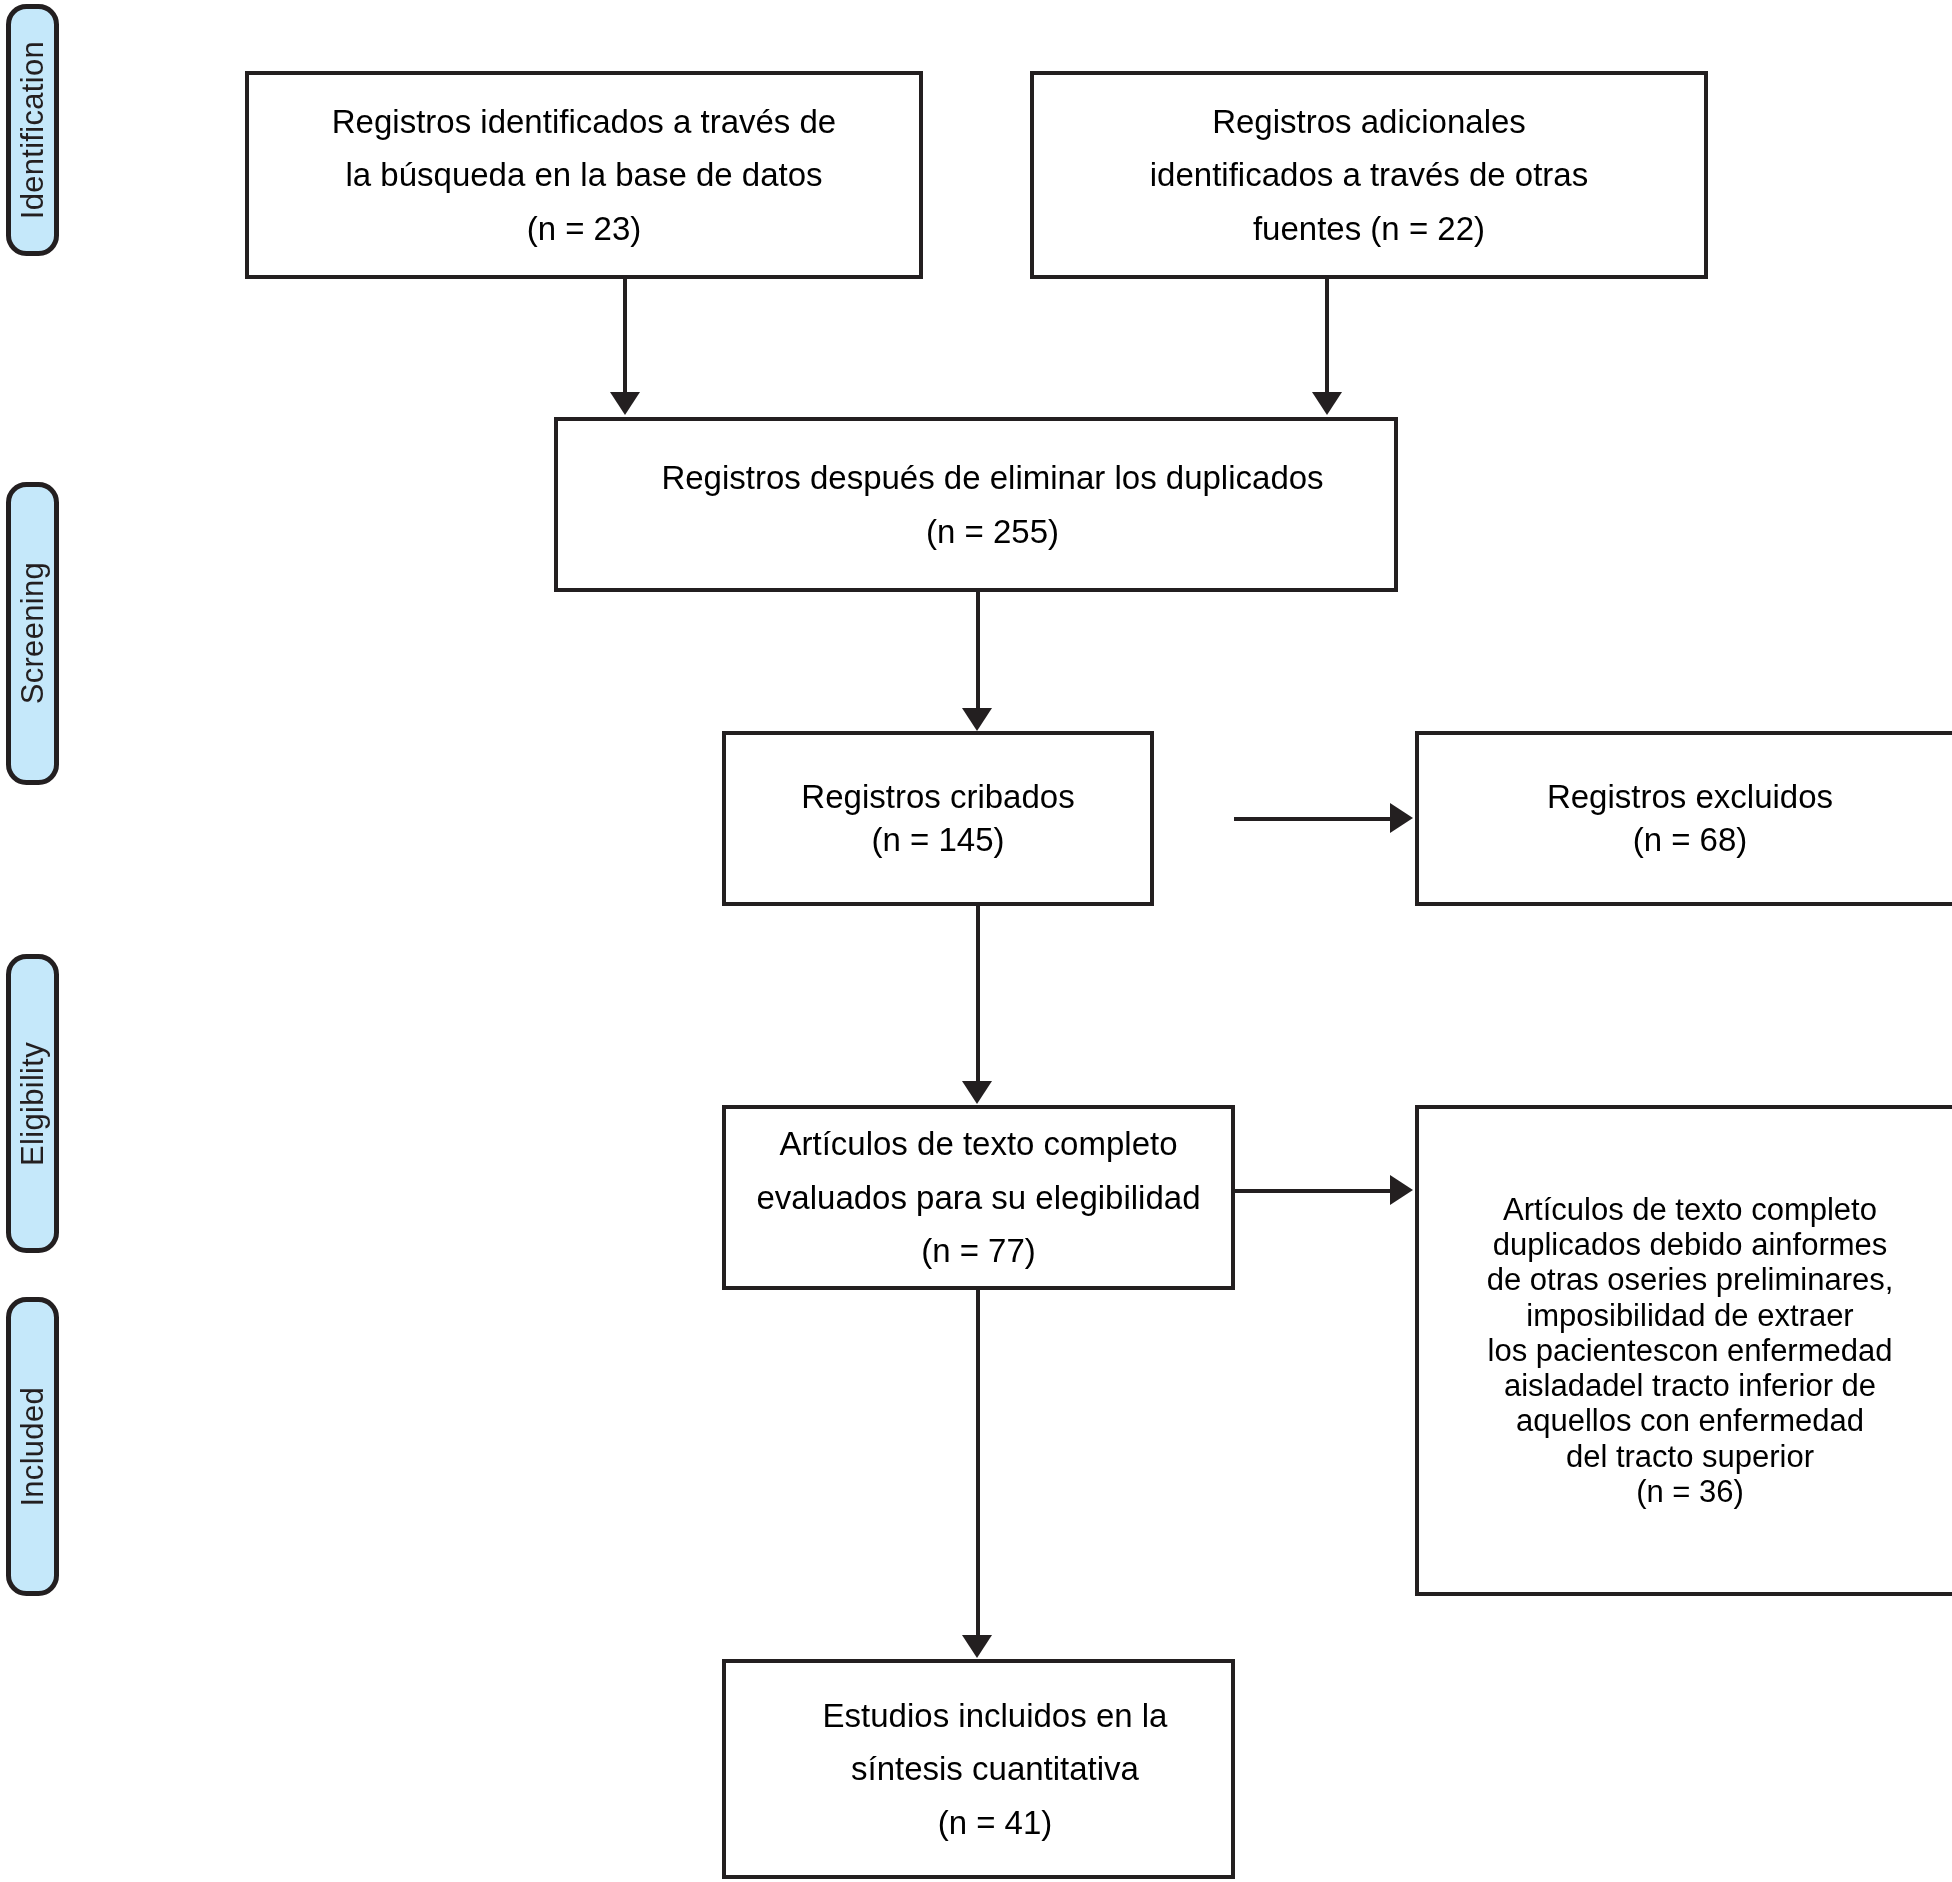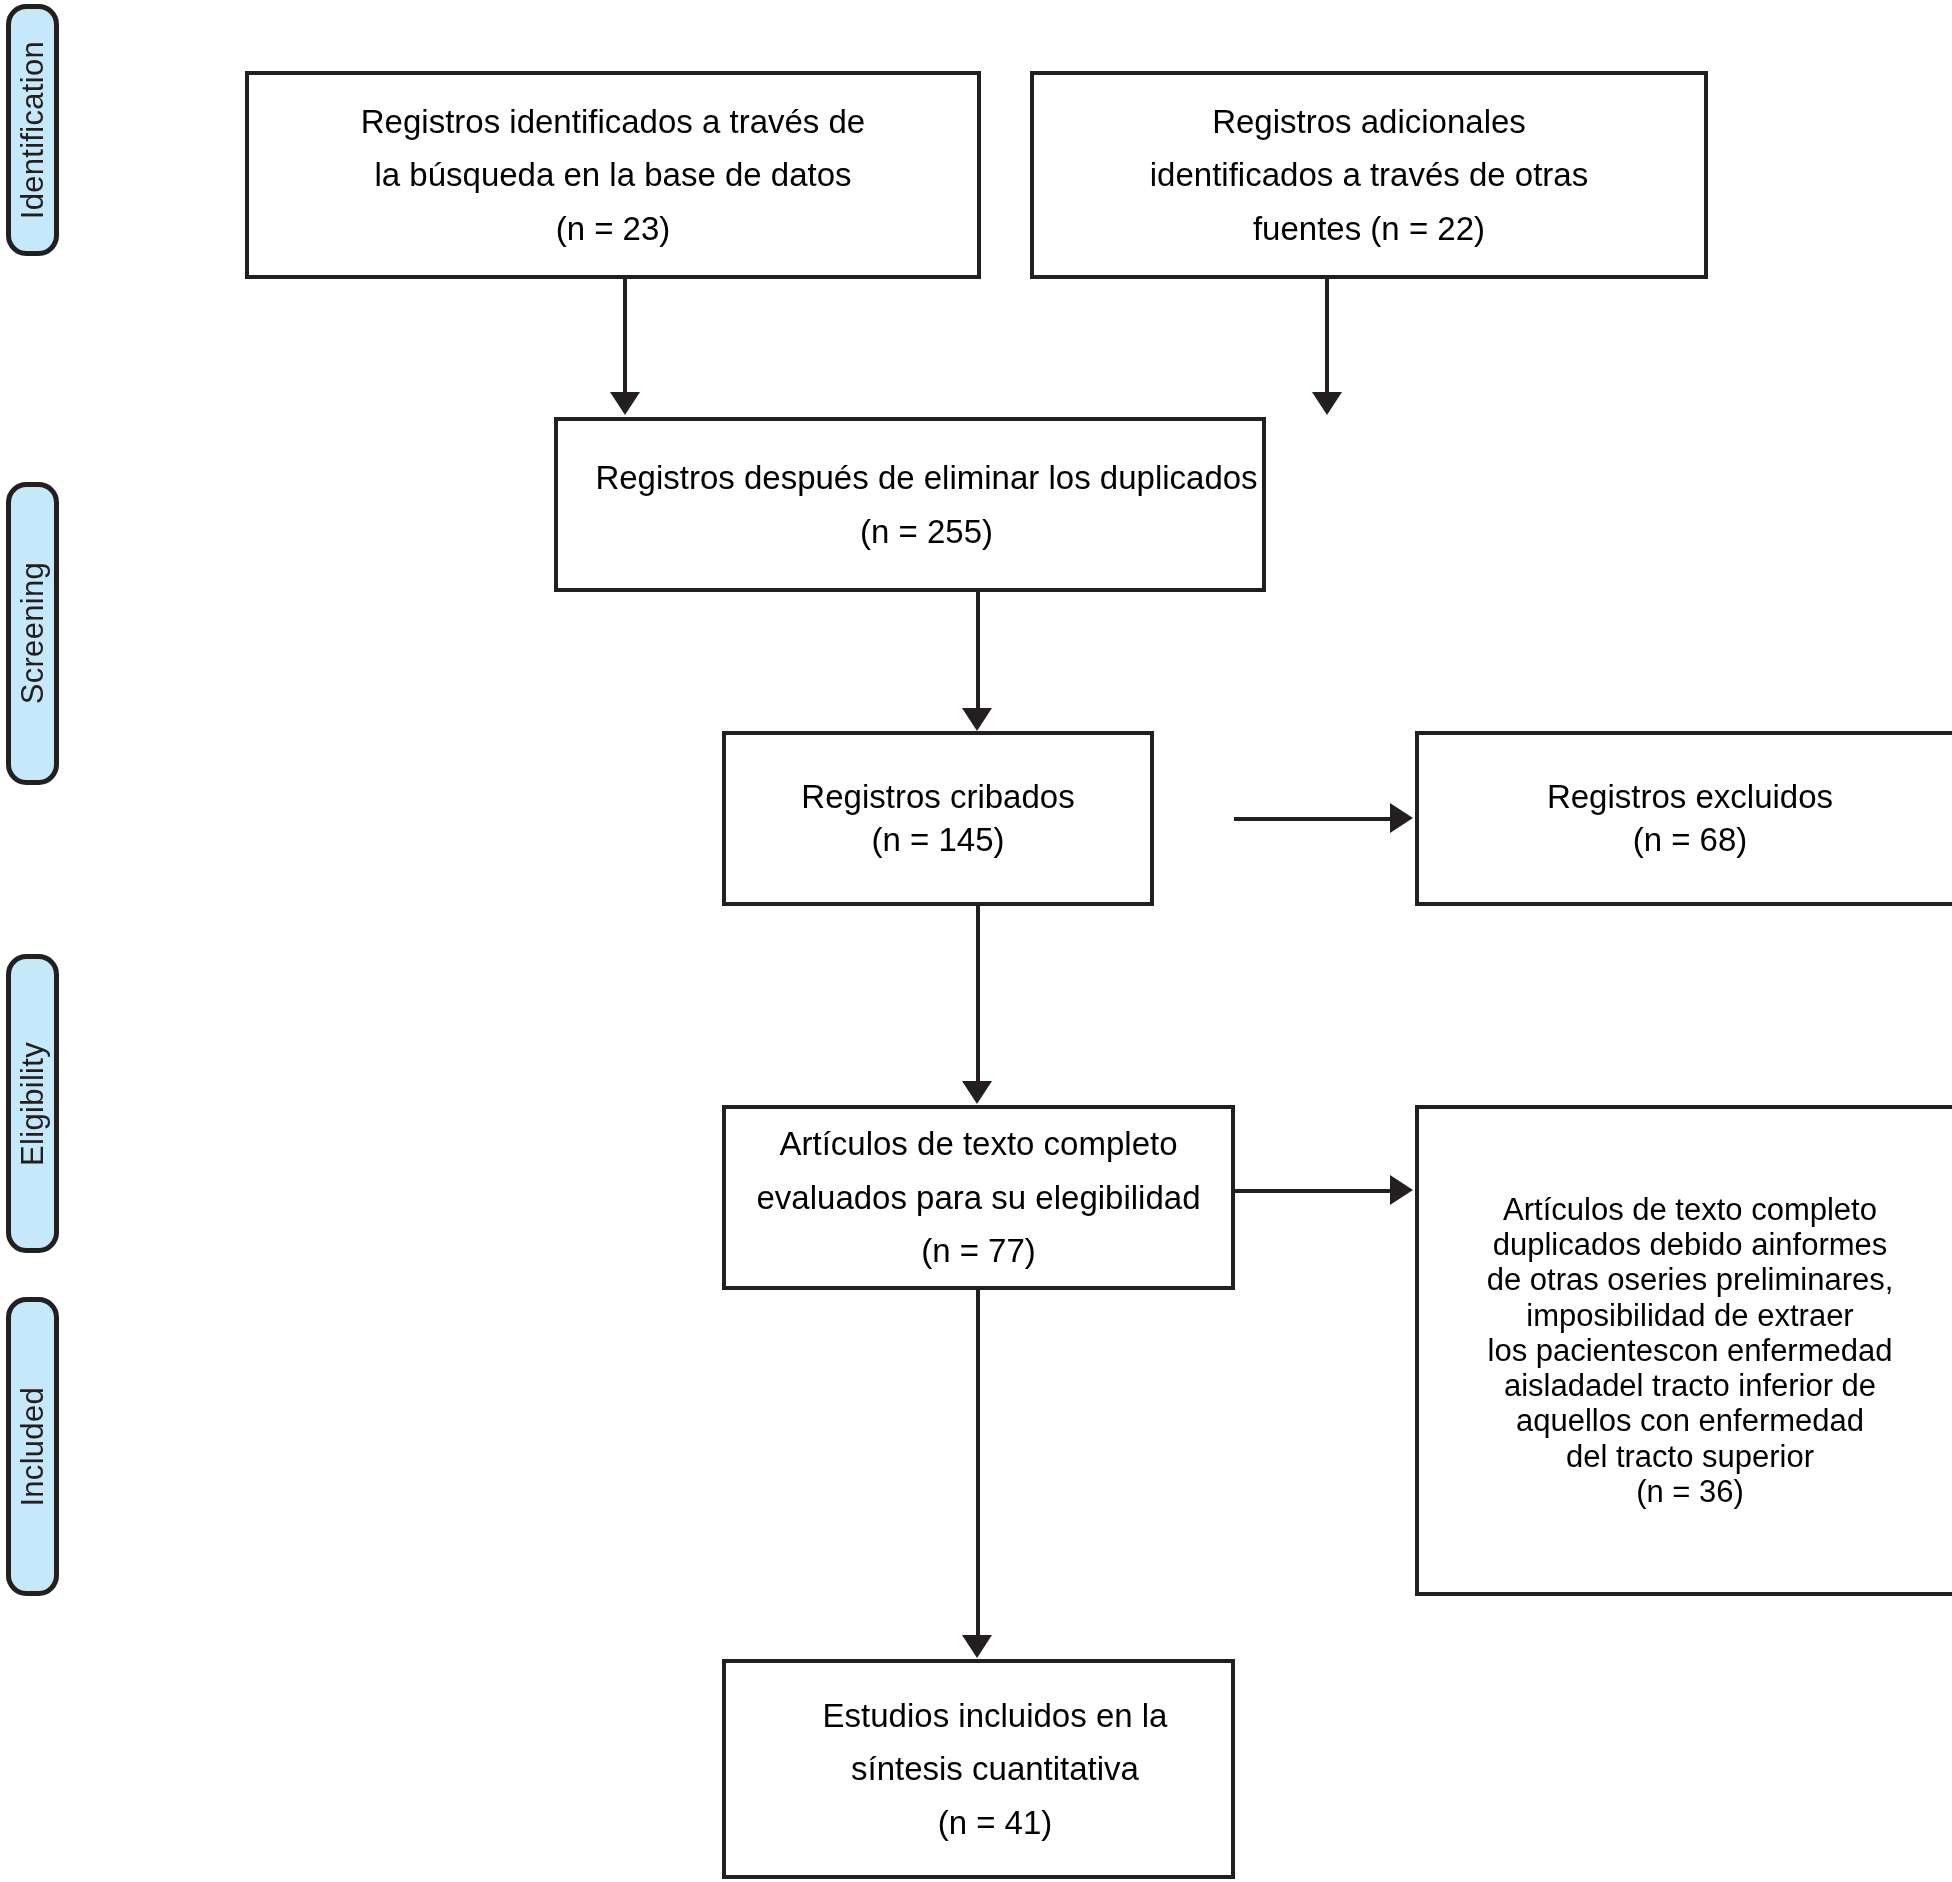--- a/index.html
+++ b/index.html
@@ -102,39 +102,39 @@
   </div>
 
   <div class="stage-label" style="left:6.3px; top:954px; width:53px; height:299px;">
     <span>Eligibility</span>
   </div>
 
   <div class="stage-label" style="left:6.3px; top:1297px; width:53px; height:299px;">
     <span>Included</span>
   </div>
 
-  <div class="flow-box lh-loose fs-42" style="left:245px; top:71px; width:736px; height:208px;">
+  <div class="flow-box lh-loose fs-42" style="left:245px; top:71px; width:678px; height:208px;">
     <span class="line">Registros identificados a  través de</span>
     <span class="line">la búsqueda en la base de datos</span>
     <span class="line">(n = 23)</span>
   </div>
 
   <div class="flow-box lh-loose fs-42" style="left:1030px; top:71px; width:678px; height:208px;align-items:center;">
     <span class="line">Registros adicionales</span>
     <span class="line">identificados a través de otras</span>
     <span class="line">fuentes (n = 22)</span>
   </div>
 
   <div class="vline" style="left:623px; top:279px; height:114px;"></div>
   <div class="arrow-down" style="left:610px; top:392px;"></div>
 
   <div class="vline" style="left:1325px; top:279px; height:114px;"></div>
   <div class="arrow-down" style="left:1312px; top:392px;"></div>
 
-  <div class="flow-box lh-loose fs-42" style="left:554px; top:417px; width:712px; height:175px;padding-left:44px;">
+  <div class="flow-box lh-loose fs-42" style="left:554px; top:417px; width:844px; height:175px;padding-left:44px;">
     <span class="line">Registros después de eliminar los duplicados</span>
     <span class="line">(n = 255)</span>
   </div>
 
   <div class="vline" style="left:976px; top:592px; height:118px;"></div>
   <div class="arrow-down" style="left:962px; top:708px;"></div>
 
   <div class="flow-box lh-mid fs-42" style="left:722px; top:731px; width:432px; height:175px;">
     <span class="line">Registros cribados</span>
     <span class="line">(n = 145)</span>

